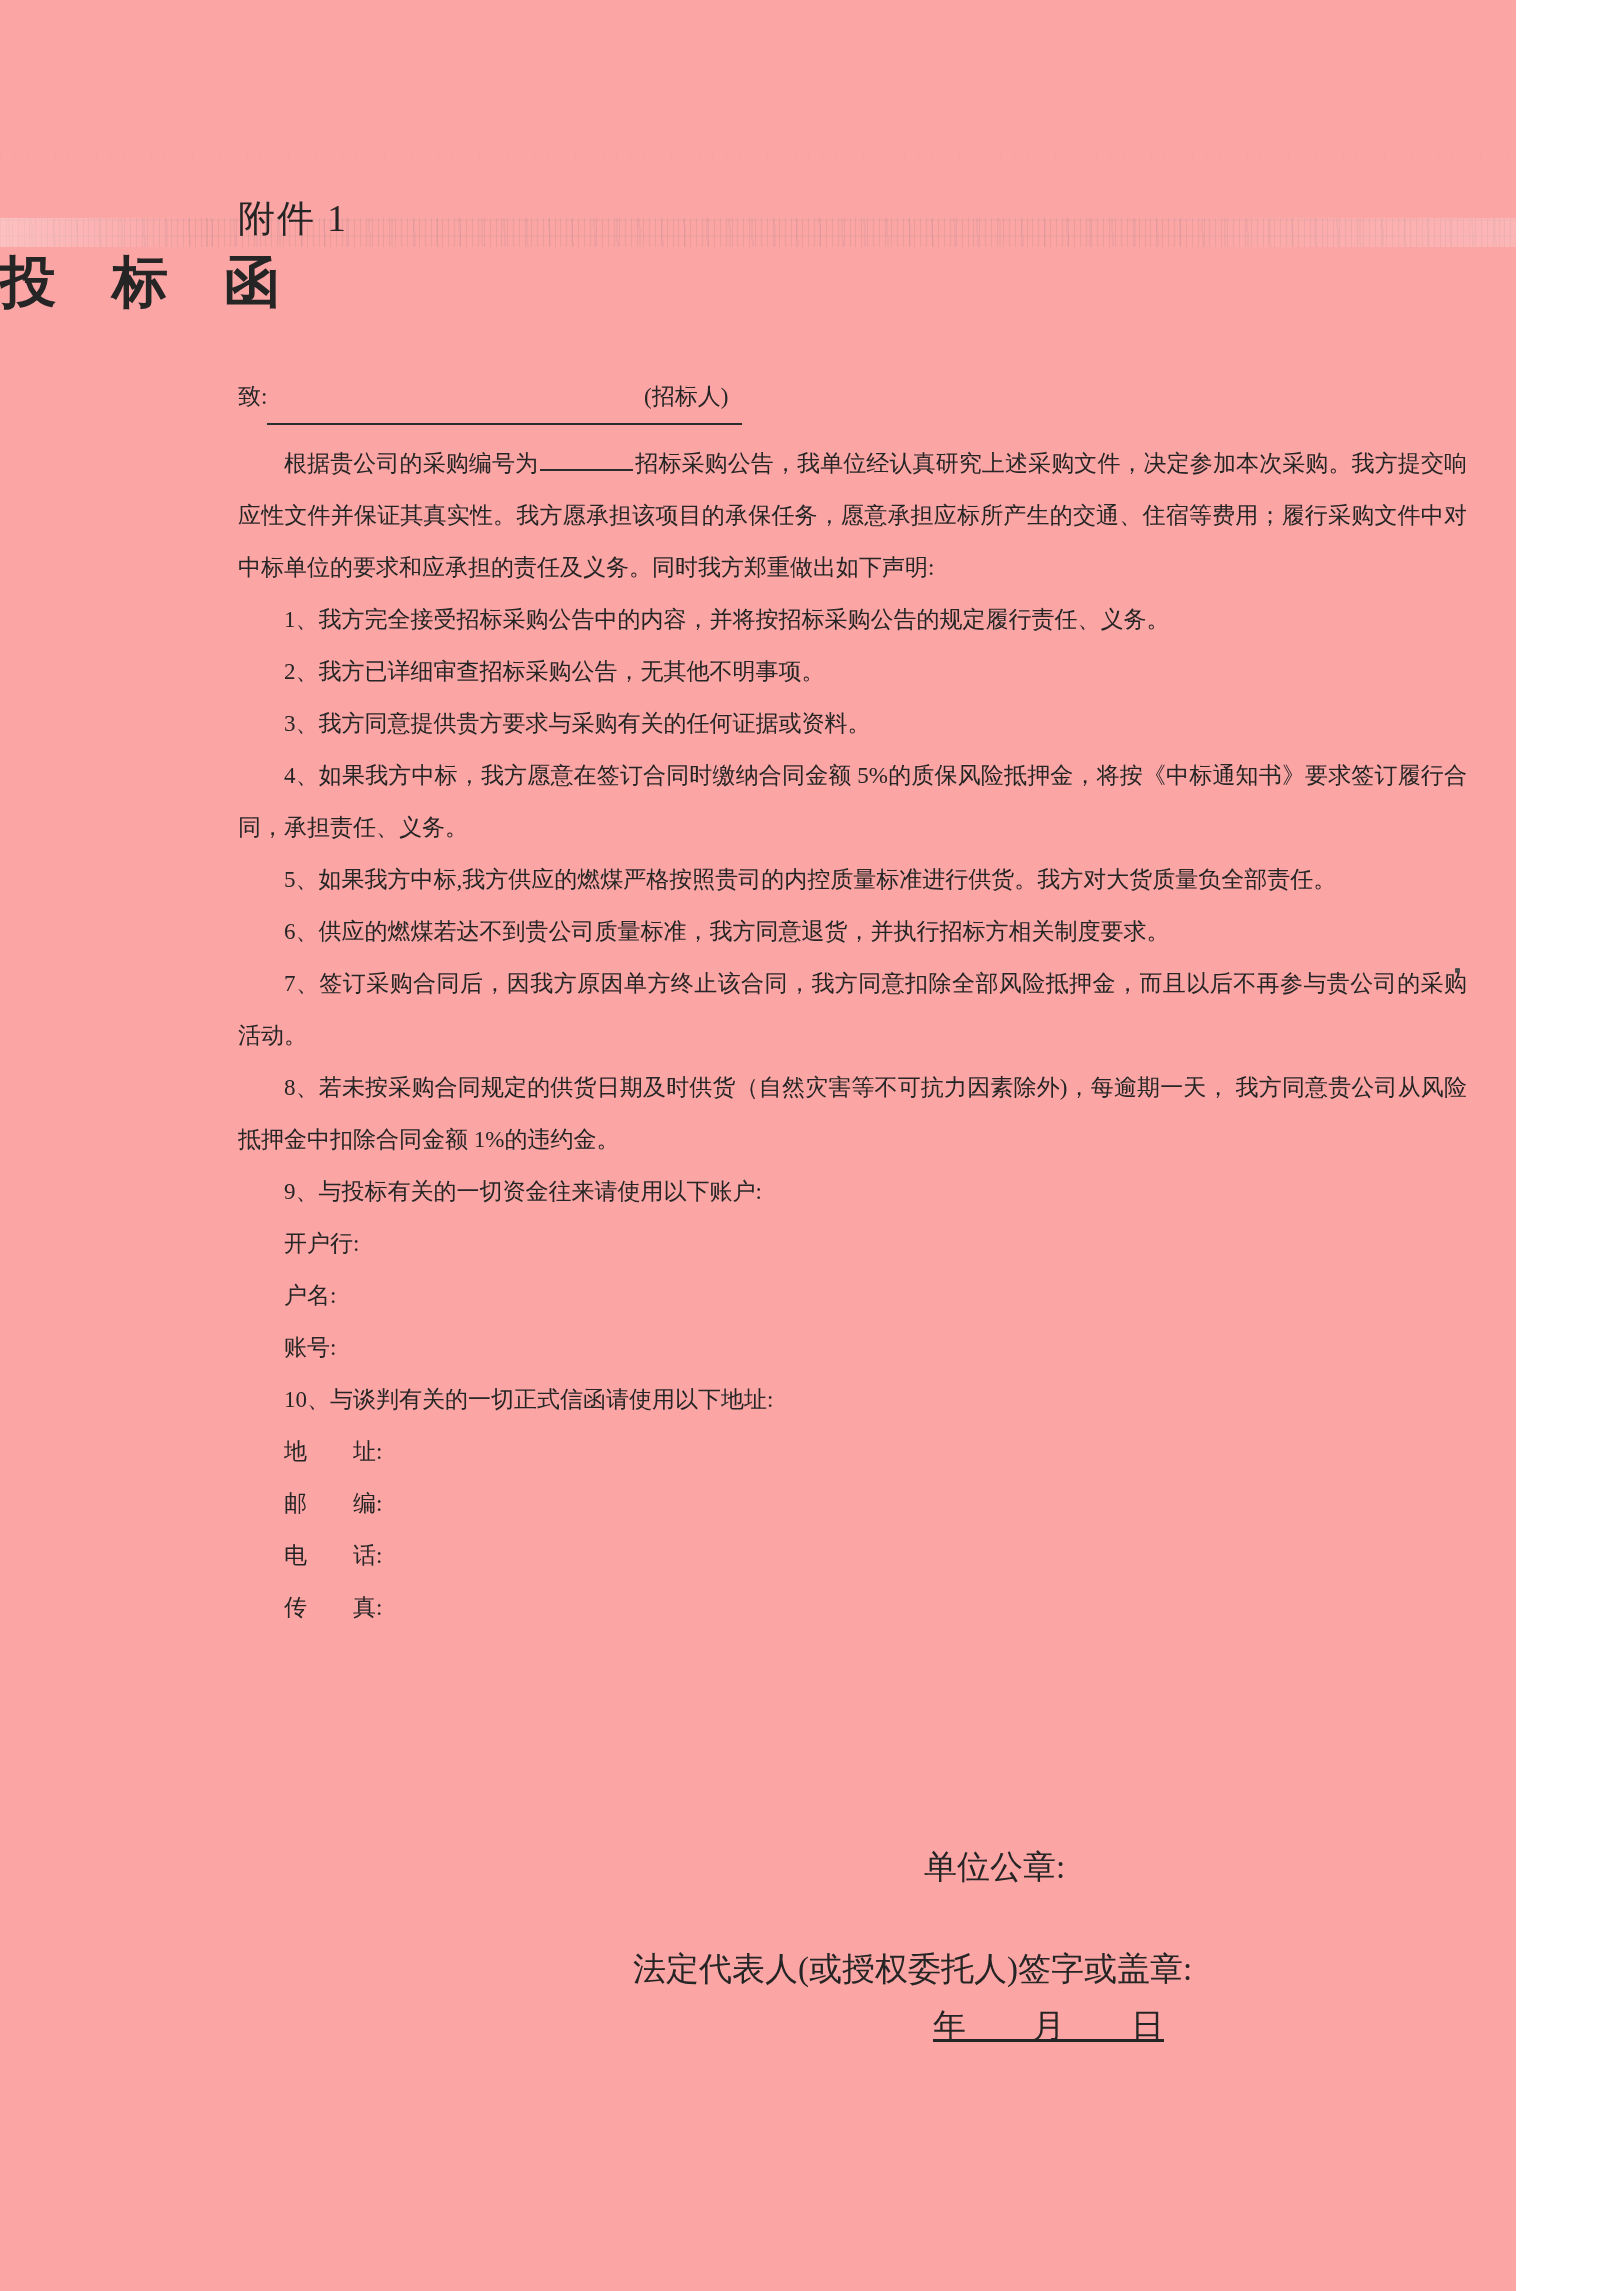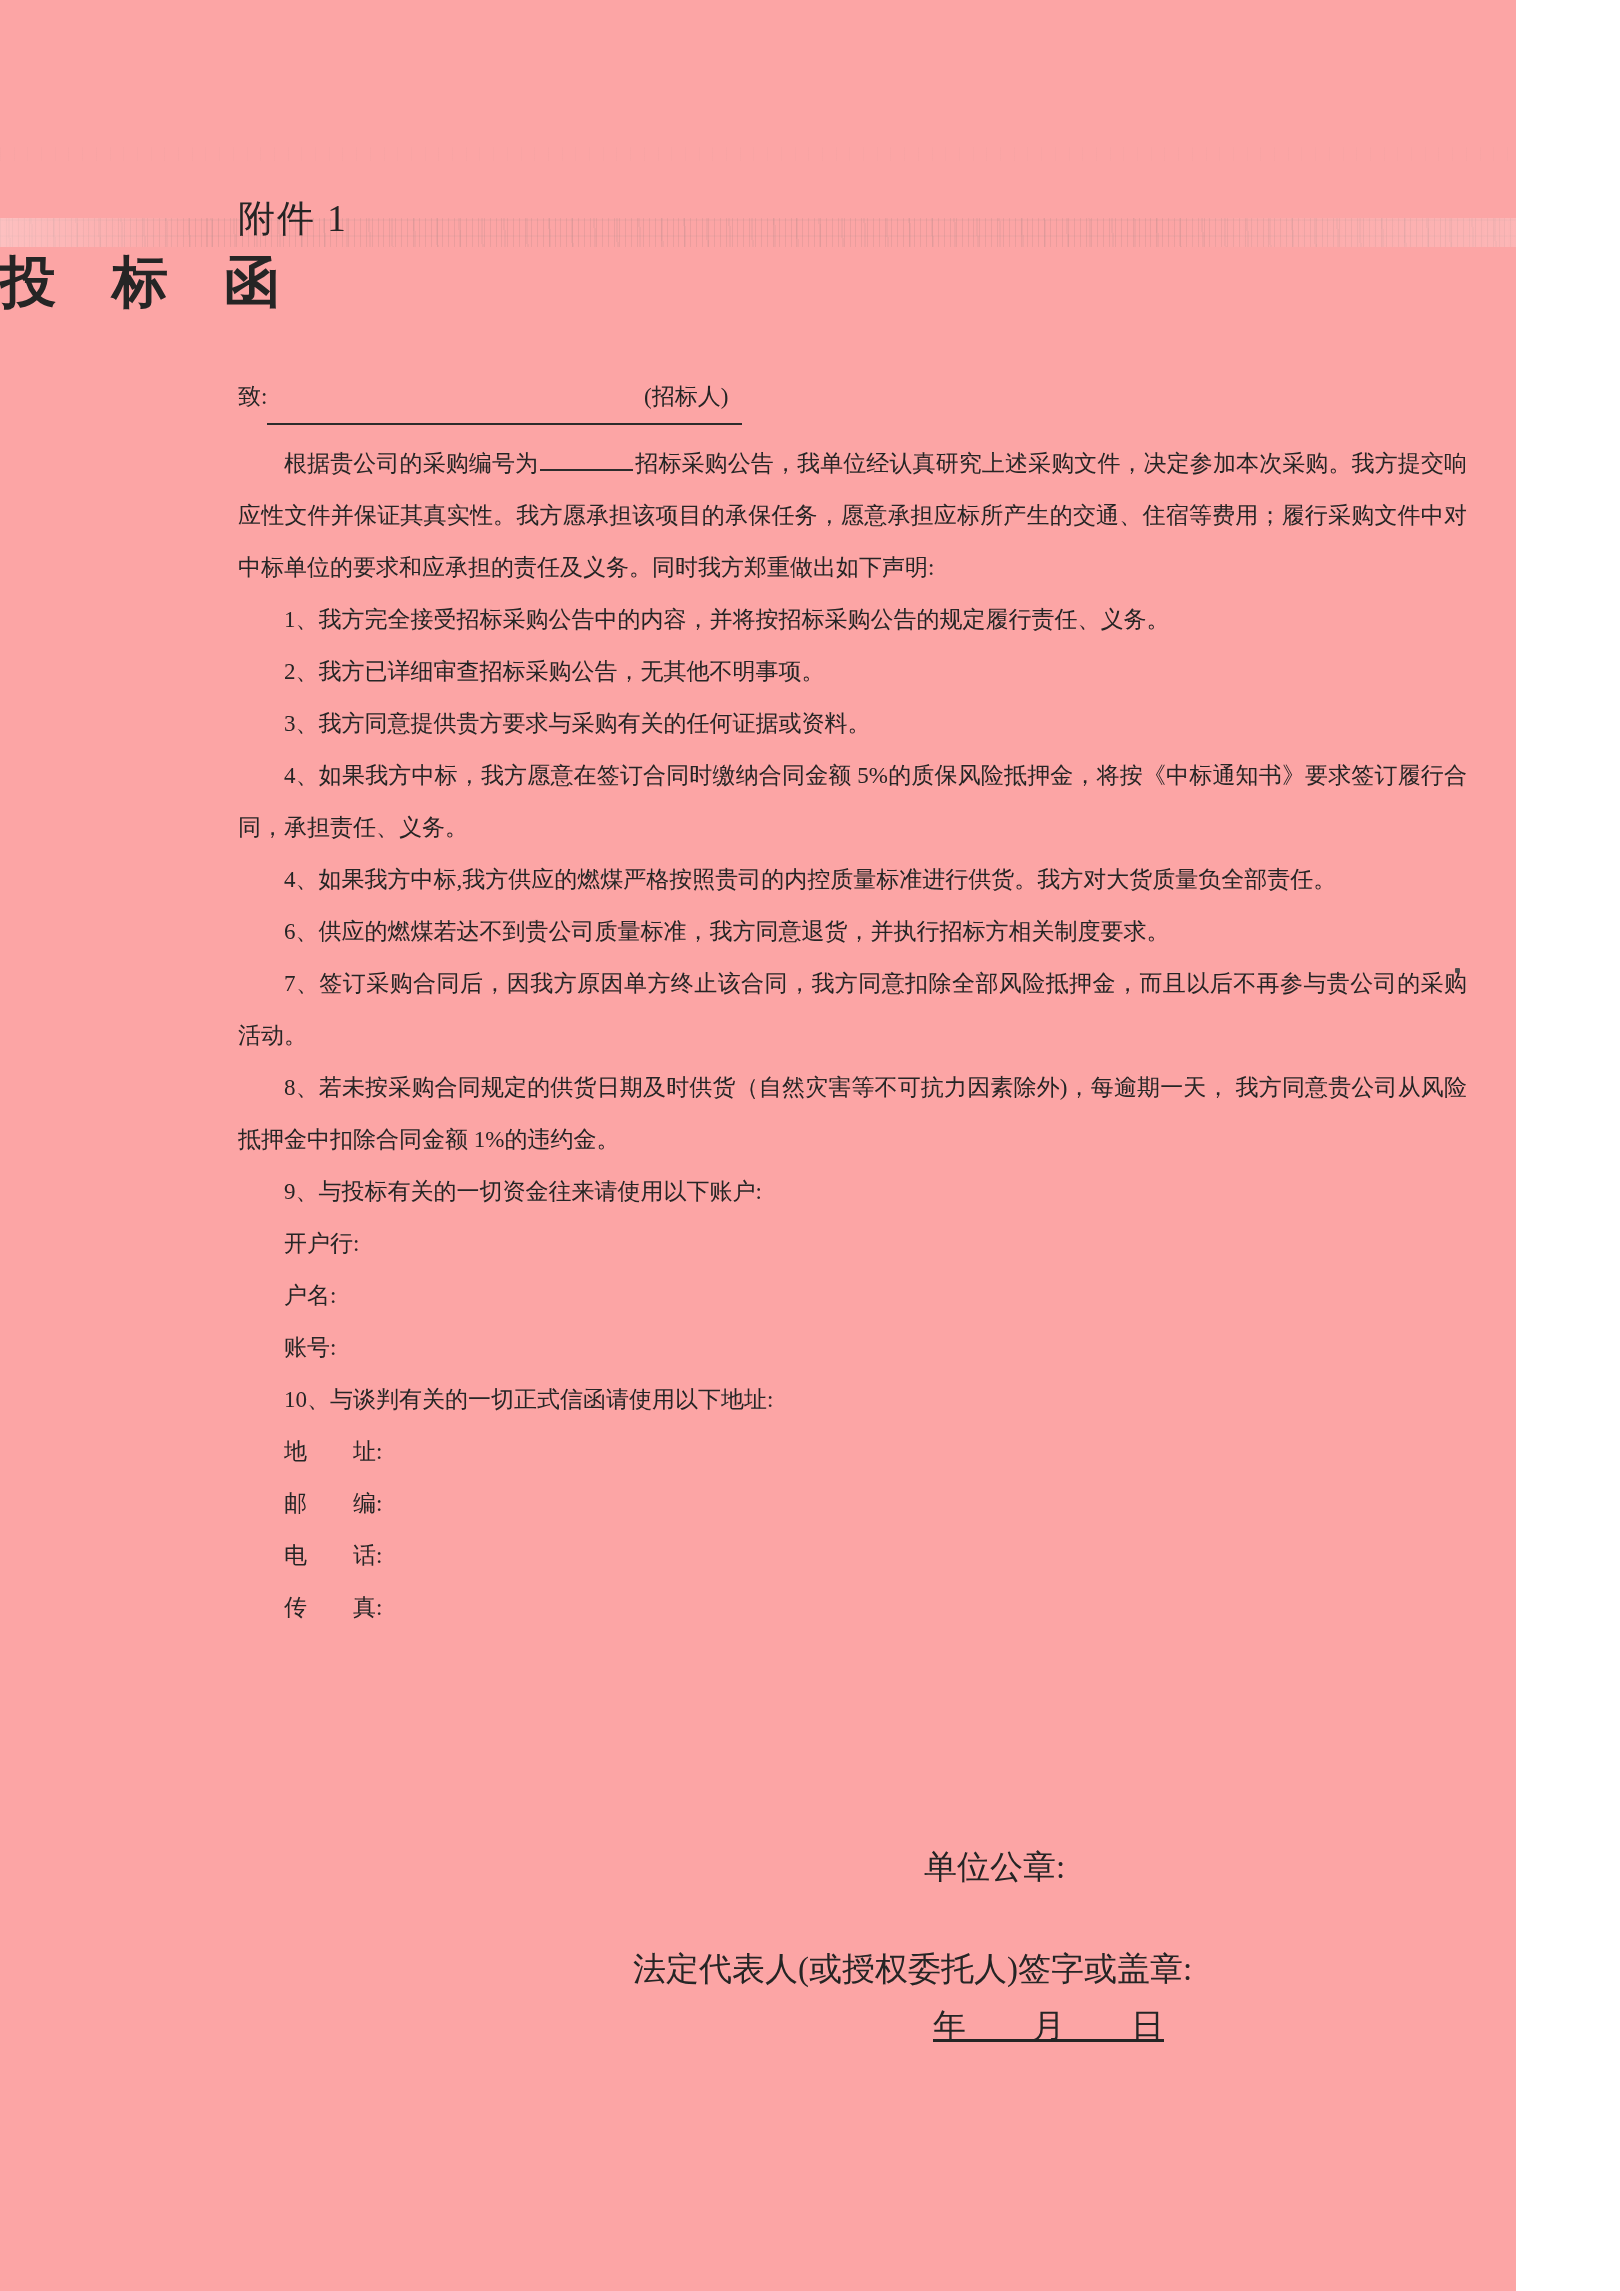--- a/index.html
+++ b/index.html
@@ -81,21 +81,21 @@
   <div class="content">
 
     <p class="salutation"><span>致:</span><span class="blank salutation-blank"><span>(招标人)</span></span></p>
 
     <p class="para"><span>根据贵公司的采购编号为</span><span class="blank inline-blank"></span><span>招标采购公告，我单位经认真研究上述采购文件，决定参加本次采购。我方提交响应性文件并保证其真实性。我方愿承担该项目的承保任务，愿意承担应标所产生的交通、住宿等费用；履行采购文件中对中标单位的要求和应承担的责任及义务。同时我方郑重做出如下声明:</span></p>
 
     <p class="para">1、我方完全接受招标采购公告中的内容，并将按招标采购公告的规定履行责任、义务。</p>
     <p class="para">2、我方已详细审查招标采购公告，无其他不明事项。</p>
     <p class="para">3、我方同意提供贵方要求与采购有关的任何证据或资料。</p>
     <p class="para">4、如果我方中标，我方愿意在签订合同时缴纳合同金额 5%的质保风险抵押金，将按《中标通知书》要求签订履行合同，承担责任、义务。</p>
-    <p class="para">4、如果我方中标,我方供应的燃煤严格按照贵司的内控质量标准进行供货。我方对大货质量负全部责任。</p>
+    <p class="para">5、如果我方中标,我方供应的燃煤严格按照贵司的内控质量标准进行供货。我方对大货质量负全部责任。</p>
     <p class="para">6、供应的燃煤若达不到贵公司质量标准，我方同意退货，并执行招标方相关制度要求。</p>
     <p class="para">7、签订采购合同后，因我方原因单方终止该合同，我方同意扣除全部风险抵押金，而且以后不再参与贵公司的采购活动。</p>
     <p class="para">8、若未按采购合同规定的供货日期及时供货（自然灾害等不可抗力因素除外)，每逾期一天， 我方同意贵公司从风险抵押金中扣除合同金额 1%的违约金。</p>
     <p class="para">9、与投标有关的一切资金往来请使用以下账户:</p>
 
     <p class="para">开户行:</p>
     <p class="para">户名:</p>
     <p class="para">账号:</p>
 
     <p class="para">10、与谈判有关的一切正式信函请使用以下地址:</p>

